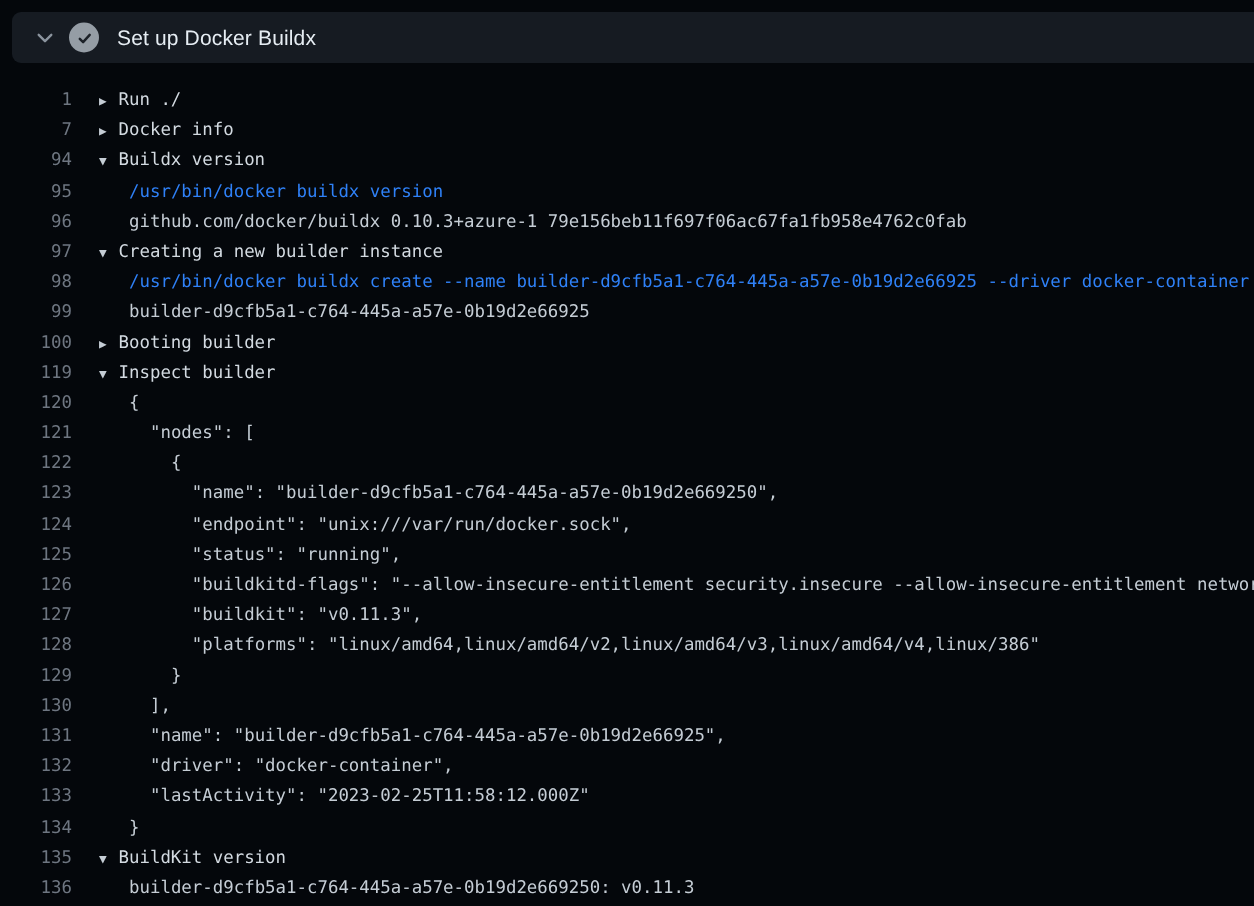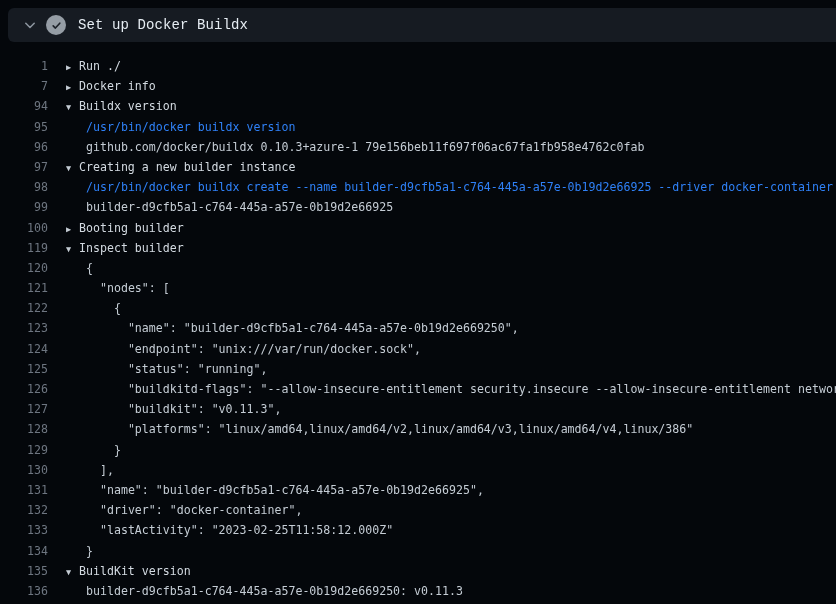--- a/index.html
+++ b/index.html
@@ -31,21 +31,20 @@
     background: #959da5;
     display: flex; align-items: center; justify-content: center;
     margin-left: 3px;
     flex: none;
   }
   .title {
     margin-left: 12px;
     color: #e6edf3;
     font-size: 14px;
     letter-spacing: 0.1px;
-    font-family: Liberation Mono, monospace;
   }
   .log {
     position: absolute;
     top: 56px; left: 0; width: 836px;
     font-family: "DejaVu Sans Mono", "Liberation Mono", monospace;
     font-size: 11.6px;
     color: #c5cdd5;
     white-space: pre;
     overflow: hidden;
   }

